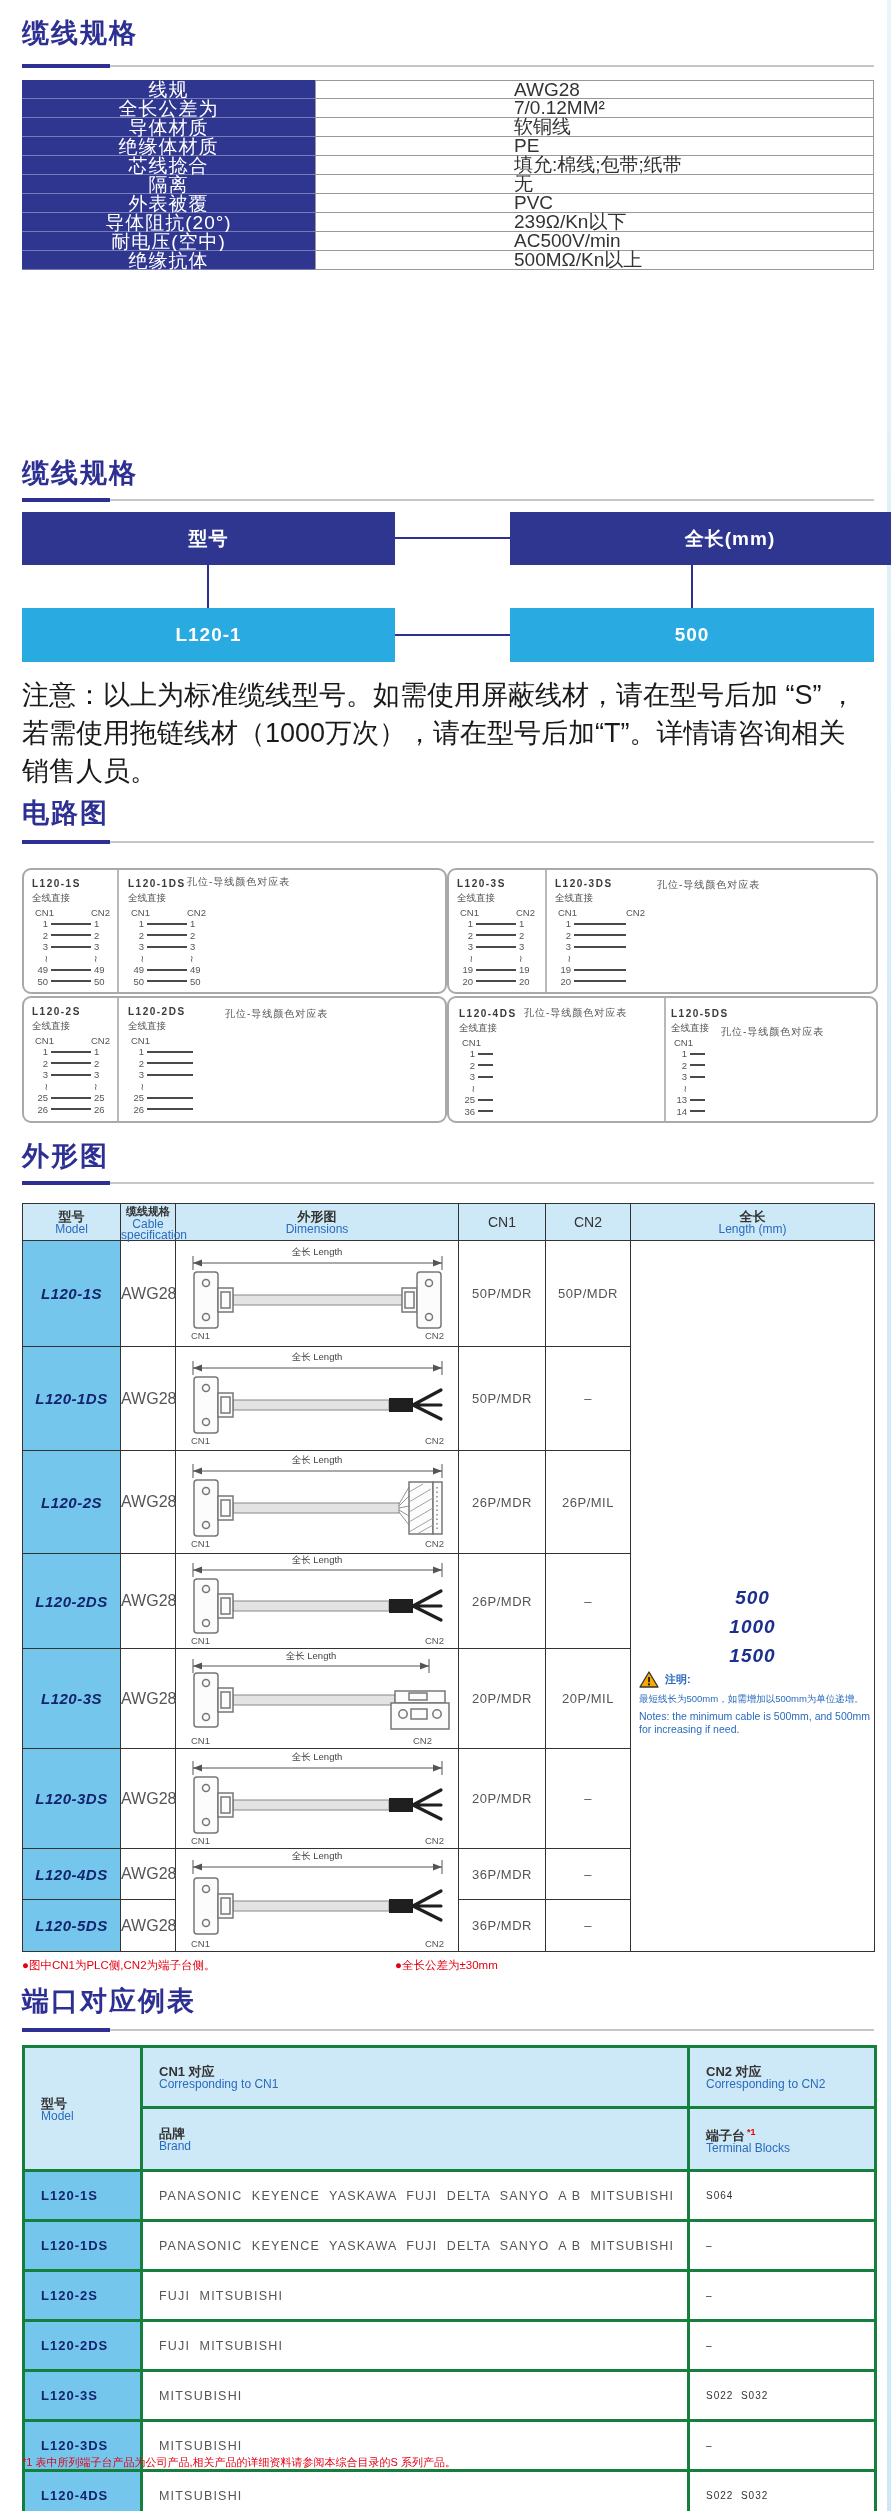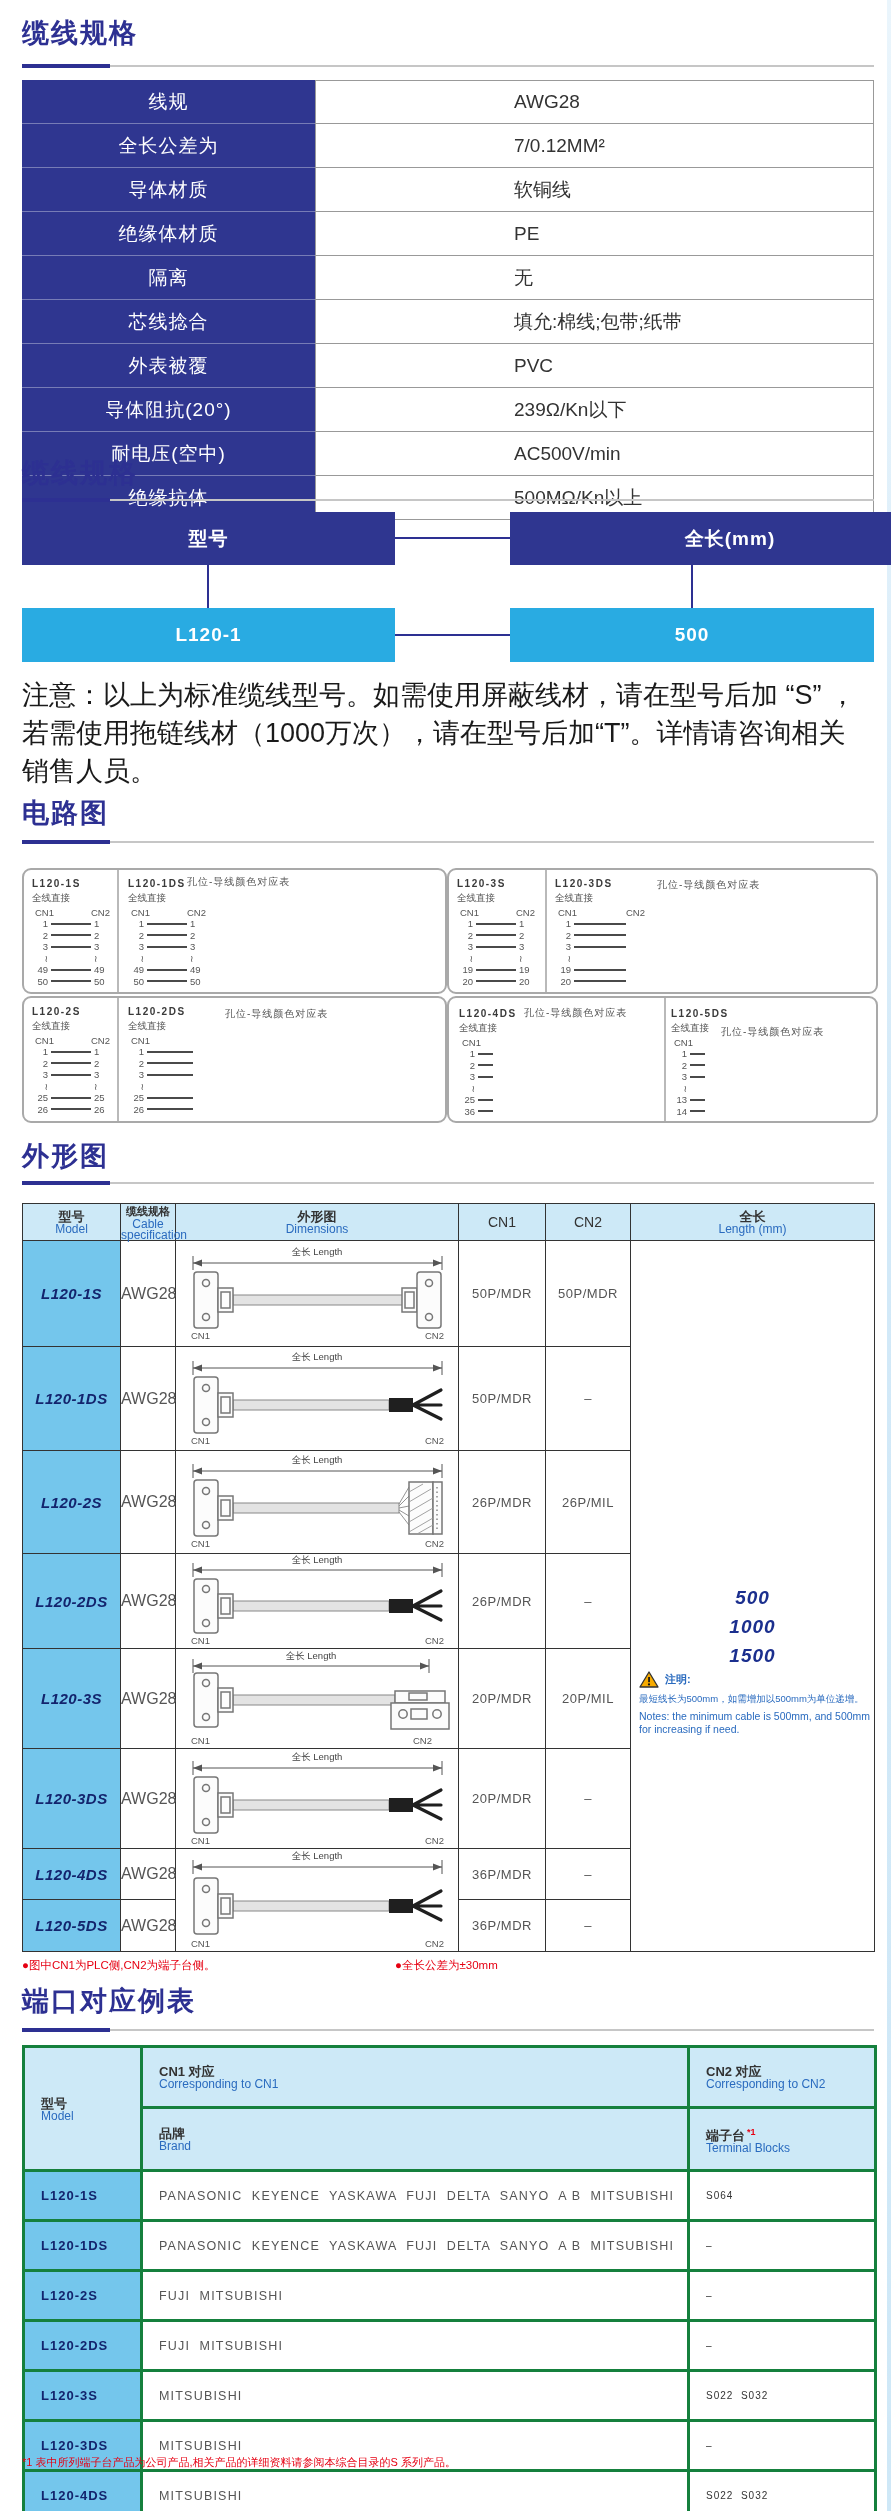--- a/index.html
+++ b/index.html
@@ -7,21 +7,21 @@
         font-family:"Liberation Sans","DejaVu Sans",sans-serif;}
   .edge-strip{position:absolute;right:0;top:0;width:4px;height:100%;
         background:linear-gradient(180deg,#eaf5fc 0%,#d2e9f8 50%,#cfe8f7 100%);}
   
   .sec-title{position:absolute;left:22px;color:#2d3092;font-size:27px;font-weight:bold;letter-spacing:2px;line-height:30px;}
   .rule{position:absolute;left:22px;width:852px;height:4px;}
   .rule .b{position:absolute;left:0;top:0;width:88px;height:4px;background:#2d3092;}
   .rule .g{position:absolute;left:88px;top:1px;right:0;height:2px;background:#c6c6c6;}
   
   .spec{position:absolute;left:22px;top:80px;width:852px;}
-  .spec-row{display:flex;height:44px;}
+  .spec-row{display:flex;height:19px;}
   .spec-label{width:293px;background:#2f3690;color:#fff;font-size:19px;
       display:flex;align-items:center;justify-content:center;letter-spacing:1px;
       box-shadow:inset 0 -1px 0 rgba(255,255,255,.35);}
   .spec-value{flex:1;background:#fff;border-right:1px solid #999;border-bottom:1px solid #999;border-left:1px solid #999;
       color:#333;font-size:19px;display:flex;align-items:center;padding-left:198px;}
   .spec-row:first-child .spec-value{border-top:1px solid #999;}
   
   .flow-box{position:absolute;height:53px;display:flex;align-items:center;justify-content:center;
       color:#fff;font-size:19px;font-weight:600;letter-spacing:1px;}
   .fb-dark{background:#2f3690;}
@@ -103,26 +103,26 @@
       </div>
     <div class="spec-row">
         <div class="spec-label">导体材质</div>
         <div class="spec-value">软铜线</div>
       </div>
     <div class="spec-row">
         <div class="spec-label">绝缘体材质</div>
         <div class="spec-value">PE</div>
       </div>
     <div class="spec-row">
+        <div class="spec-label">芯线捻合</div>
+        <div class="spec-value">填允:棉线;包带;纸带</div>
+      </div>
+    <div class="spec-row">
         <div class="spec-label">隔离</div>
         <div class="spec-value">无</div>
-      </div>
-    <div class="spec-row">
-        <div class="spec-label">芯线捻合</div>
-        <div class="spec-value">填允:棉线;包带;纸带</div>
       </div>
     <div class="spec-row">
         <div class="spec-label">外表被覆</div>
         <div class="spec-value">PVC</div>
       </div>
     <div class="spec-row">
         <div class="spec-label">导体阻抗(20°)</div>
         <div class="spec-value">239Ω/Kn以下</div>
       </div>
     <div class="spec-row">

